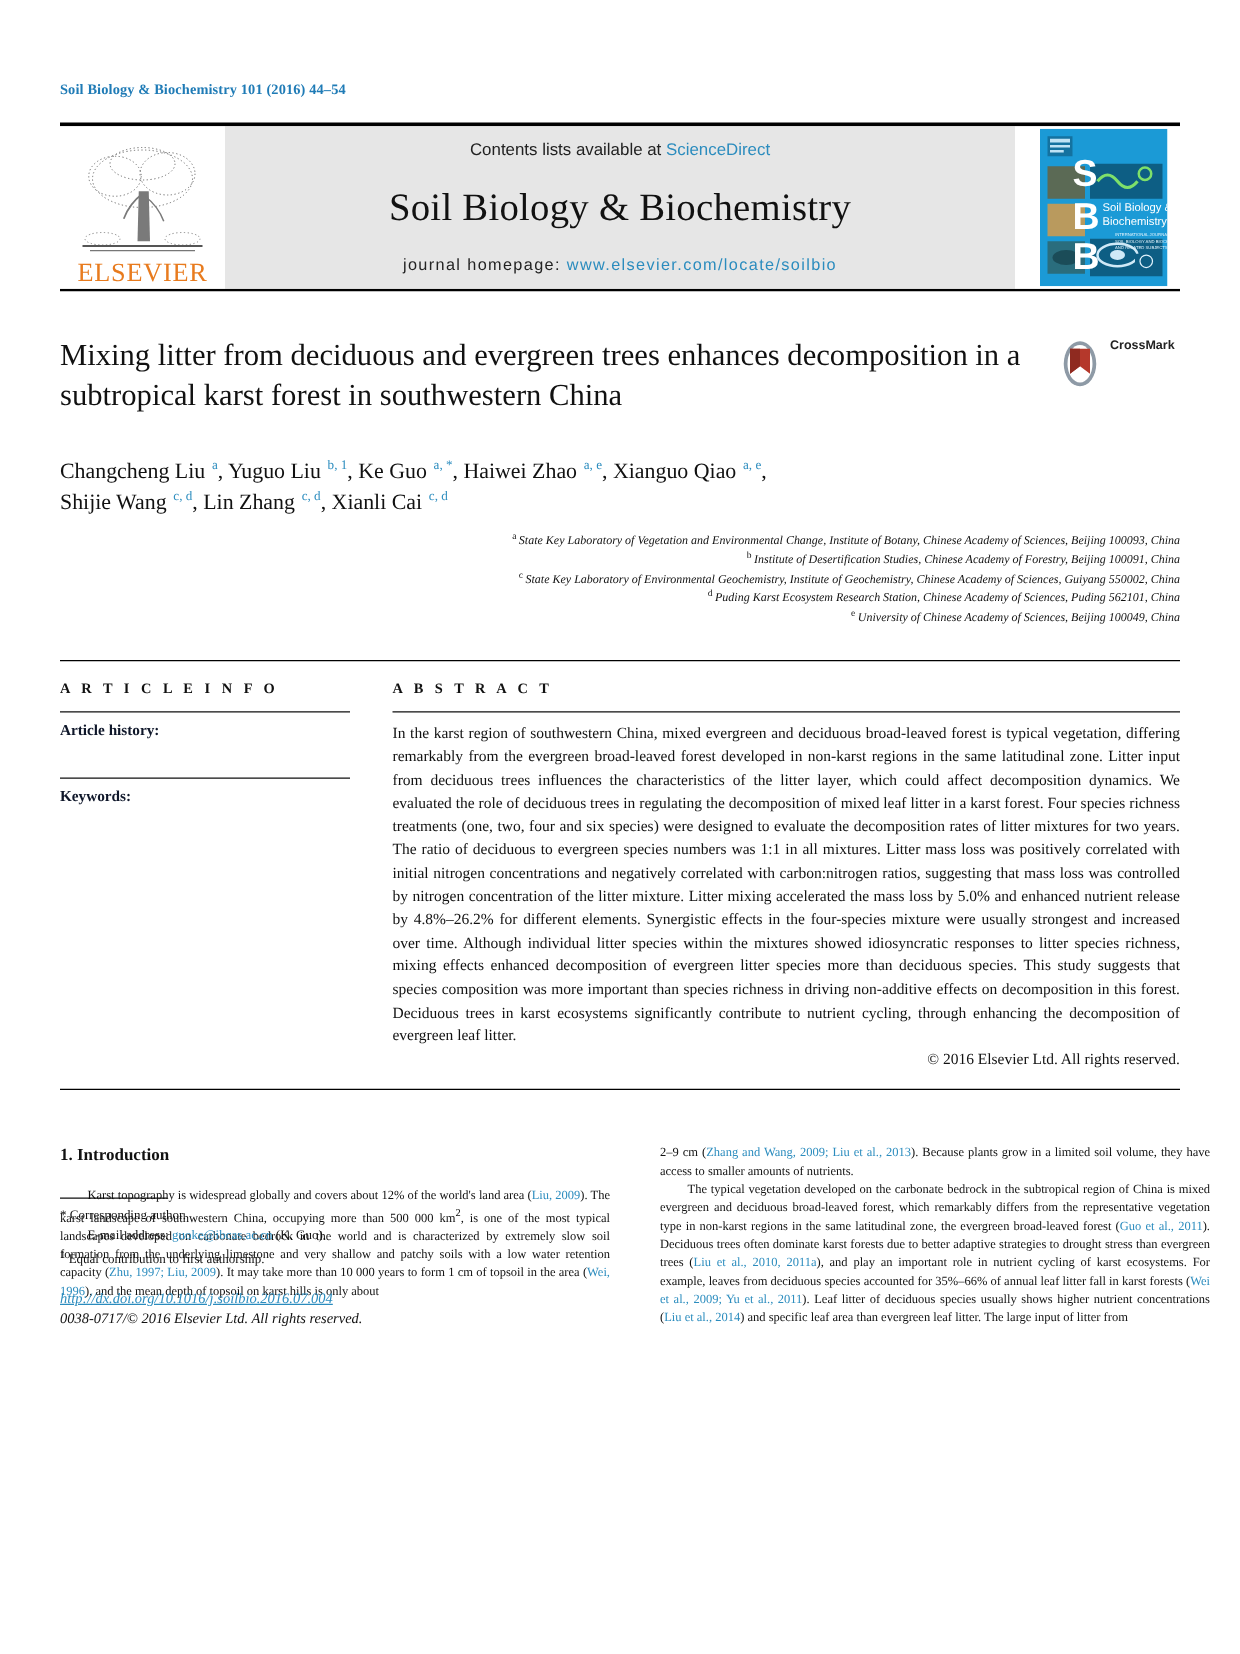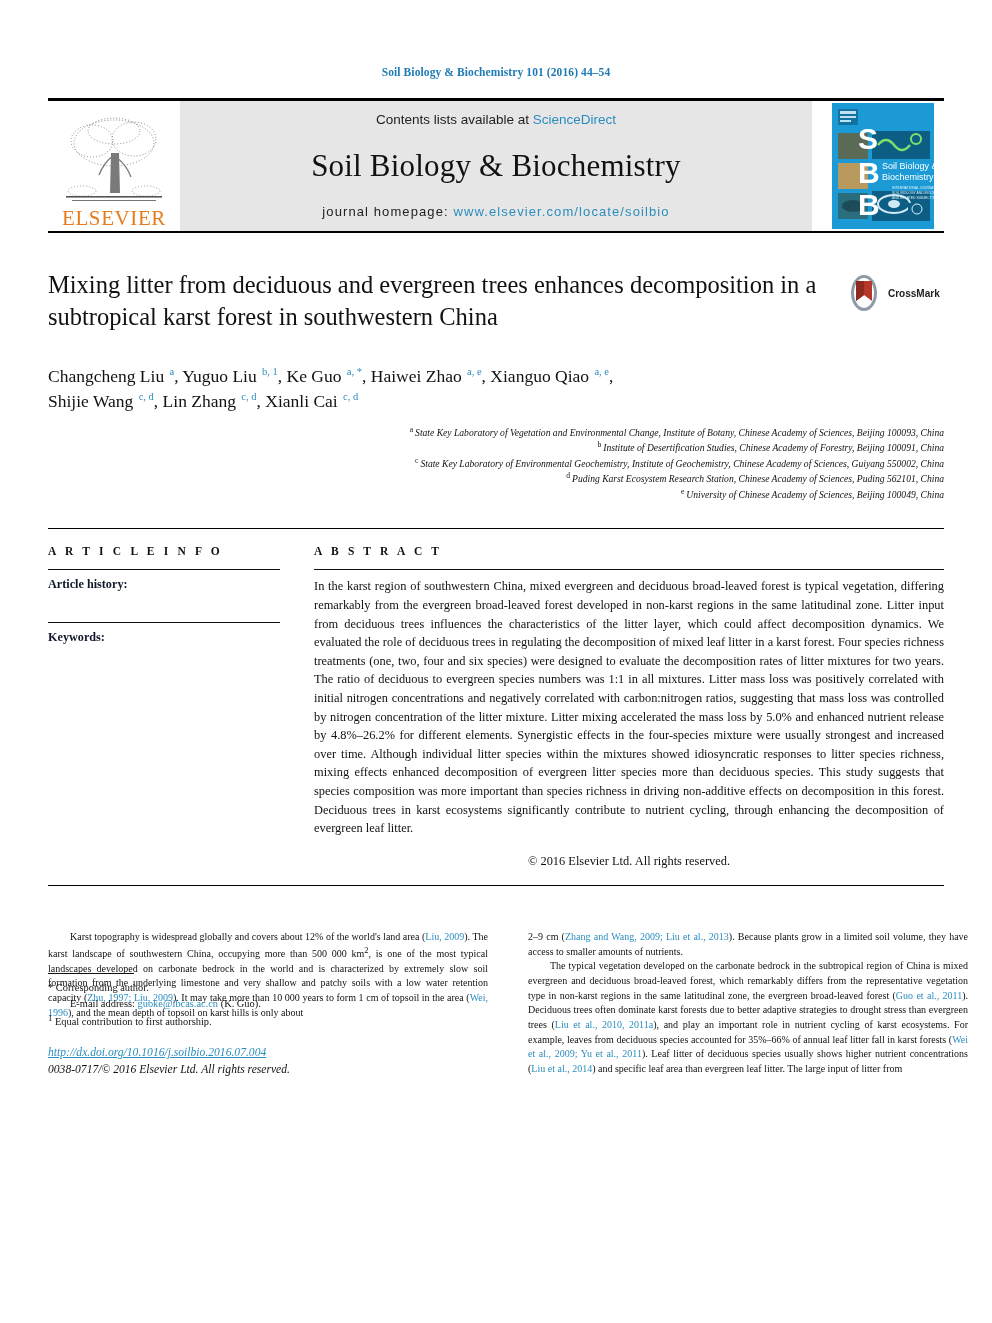--- a/index.html
+++ b/index.html
@@ -18,21 +18,21 @@
   .page {
     position: relative;
     width: 992px;
     height: 1323px;
     box-sizing: border-box;
     padding: 0 48px;
   }
 
   
   .running-head {
-    text-align: center;
+    text-align: left;
     font-family: "Liberation Serif", serif;
     font-weight: bold;
     font-size: 11.5px;
     color: #1f7bb6;
     padding-top: 66px;
     letter-spacing: 0.1px;
   }
 
   
   .masthead {
@@ -127,21 +127,21 @@
     margin: 0;
     font-weight: normal;
   }
   .crossmark {
     position: absolute;
     right: 0;
     top: 2px;
     width: 100px;
     height: 44px;
     display: flex;
-    align-items: center;
+    align-items: flex-start;
     gap: 4px;
   }
   .crossmark-word {
     font-family: "Liberation Sans", sans-serif;
     font-size: 10px;
     font-weight: bold;
     color: #222;
   }
 
   .authors {
@@ -220,22 +220,22 @@
   .abstract-body {
     font-family: "Liberation Serif", serif;
     font-size: 12.4px;
     line-height: 1.50;
     text-align: justify;
     color: #111;
   }
   .copyright {
     font-family: "Liberation Serif", serif;
     font-size: 12.4px;
-    text-align: center;
-    margin-top: 16px;
+    text-align: right;
+    margin-top: 2px;
     color: #111;
   }
   .abstract-rule {
     border-top: 1.5px solid #000;
     margin-top: 16px;
   }
 
   
   .body-cols {
     margin-top: 44px;
@@ -427,20 +427,24 @@
       <div class="hr-thin"></div>
       <div class="abstract-body">In the karst region of southwestern China, mixed evergreen and deciduous broad-leaved forest is typical vegetation, differing remarkably from the evergreen broad-leaved forest developed in non-karst regions in the same latitudinal zone. Litter input from deciduous trees influences the characteristics of the litter layer, which could affect decomposition dynamics. We evaluated the role of deciduous trees in regulating the decomposition of mixed leaf litter in a karst forest. Four species richness treatments (one, two, four and six species) were designed to evaluate the decomposition rates of litter mixtures for two years. The ratio of deciduous to evergreen species numbers was 1:1 in all mixtures. Litter mass loss was positively correlated with initial nitrogen concentrations and negatively correlated with carbon:nitrogen ratios, suggesting that mass loss was controlled by nitrogen concentration of the litter mixture. Litter mixing accelerated the mass loss by 5.0% and enhanced nutrient release by 4.8%–26.2% for different elements. Synergistic effects in the four-species mixture were usually strongest and increased over time. Although individual litter species within the mixtures showed idiosyncratic responses to litter species richness, mixing effects enhanced decomposition of evergreen litter species more than deciduous species. This study suggests that species composition was more important than species richness in driving non-additive effects on decomposition in this forest. Deciduous trees in karst ecosystems significantly contribute to nutrient cycling, through enhancing the decomposition of evergreen leaf litter.</div>
       <div class="copyright">© 2016 Elsevier Ltd. All rights reserved.</div>
     </div>
   </div>
   <div class="abstract-rule"></div>
 
   <div class="body-cols">
     <div class="bcol left">
       <div class="left-col-inner">
+        <h2 class="sec-title">
+          <span>1.</span>
+          <span>Introduction</span>
+        </h2>
         <p class="body-p"><span>Karst topography is widespread globally and covers about 12% of the world's land area (</span><span class="ref">Liu, 2009</span><span>). The karst landscape of southwestern China, occupying more than 500 000 km</span><sup>2</sup><span>, is one of the most typical landscapes developed on carbonate bedrock in the world and is characterized by extremely slow soil formation from the underlying limestone and very shallow and patchy soils with a low water retention capacity (</span><span class="ref">Zhu, 1997; Liu, 2009</span><span>). It may take more than 10 000 years to form 1 cm of topsoil in the area (</span><span class="ref">Wei, 1996</span><span>), and the mean depth of topsoil on karst hills is only about </span></p>
       </div>
 
       <div class="footnote-area">
         <div class="fn-rule"></div>
         <div class="fn-line">
           <span>*</span>
           <span>Corresponding author.</span>
         </div>
         <div class="fn-line" style="padding-left:22px;text-indent:0;">

